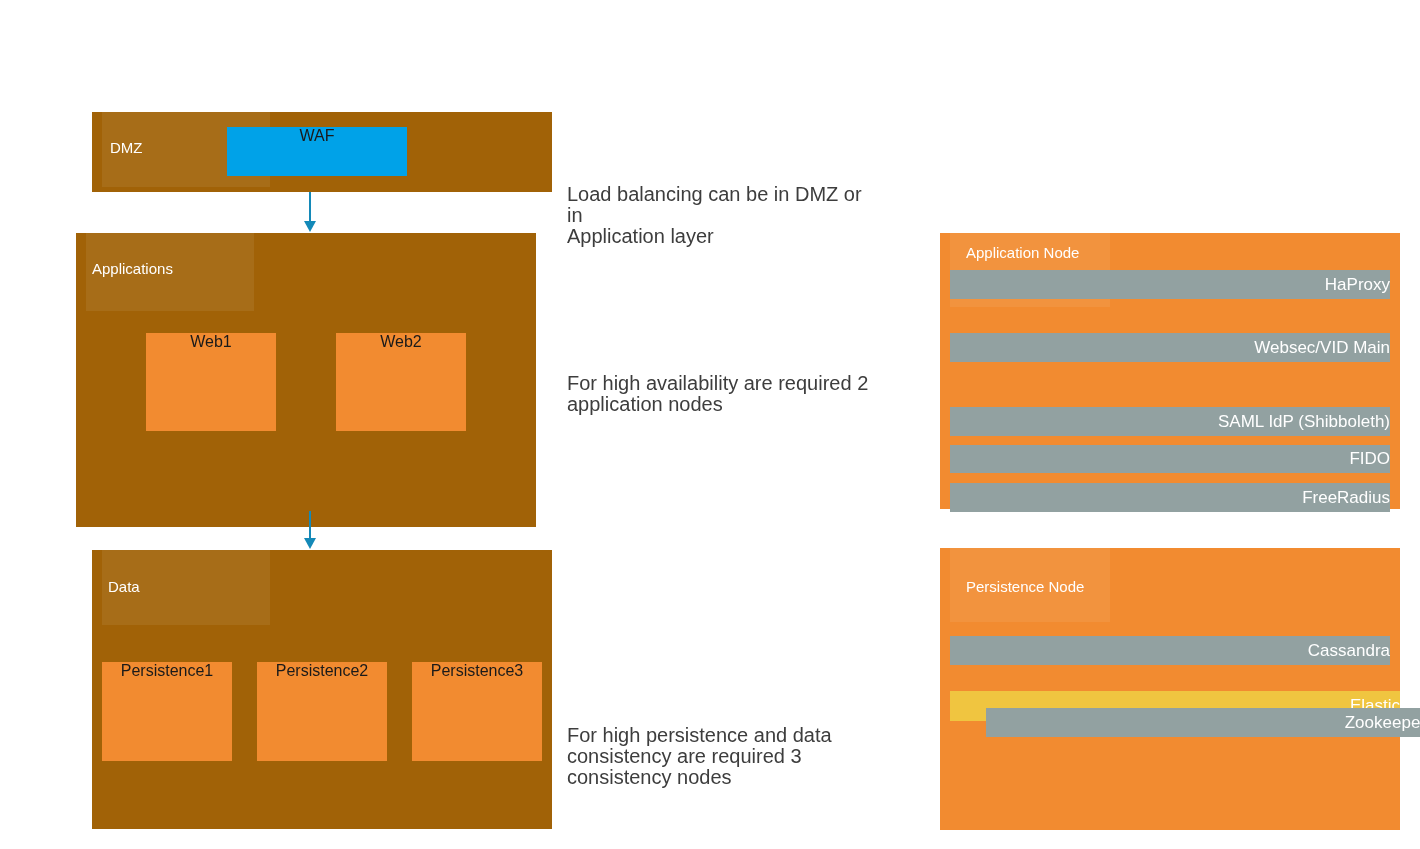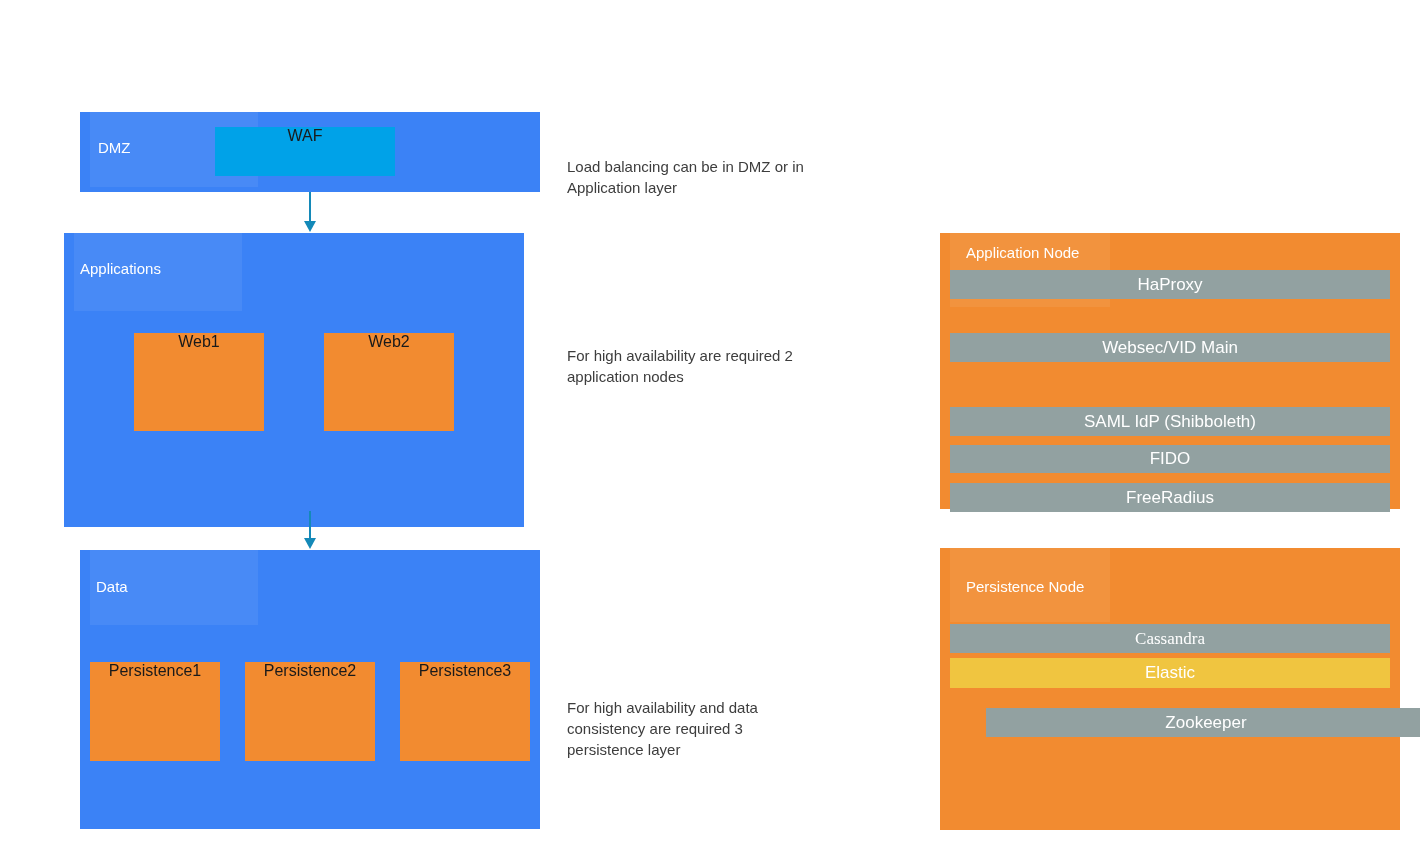--- a/index.html
+++ b/index.html
@@ -14,21 +14,22 @@
     position: relative;
     overflow: hidden;
   }
   .canvas {
     position: absolute;
     left: 0; top: 0;
     width: 1420px; height: 849px;
   }
   .layer {
     position: absolute;
-    background: #3b82f6;
+    background: #a16207;
+    margin-left: 12px;
   }
   .label-patch {
     position: absolute;
     background: rgba(255,255,255,0.07);
   }
   .layer-label {
     position: absolute;
     color: #ffffff;
     font-size: 15px;
     white-space: nowrap;
@@ -59,31 +60,32 @@
   .bar {
     position: absolute;
     left: 10px;
     width: 440px;
     height: 29px;
     background: #92A1A1;
     color: #ffffff;
     font-size: 17px;
     display: flex;
     align-items: center;
-    justify-content: center;
+    justify-content: flex-end;
     white-space: nowrap;
   }
   .bar.elastic {
     background: #F0C540;
   }
   .annotation {
     position: absolute;
     color: #3D3D3D;
-    font-size: 15px;
+    font-size: 20px;
     line-height: 21px;
+    margin-top: 28px;
   }
   .arrow {
     position: absolute;
   }
 </style>
 </head>
 <body>
 
 <div class="canvas">
 
@@ -134,23 +136,23 @@
     <div>Load balancing can be in DMZ or in</div>
     <div>Application layer</div>
   </div>
 
   <div class="annotation" style="left:567px; top:345px; width:310px;">
     <div>For high availability are required 2</div>
     <div>application nodes</div>
   </div>
 
   <div class="annotation" style="left:567px; top:697px; width:310px;">
-    <div>For high availability and data</div>
+    <div>For high persistence and data</div>
     <div>consistency are required 3</div>
-    <div>persistence layer</div>
+    <div>consistency nodes</div>
   </div>
 
   <div class="panel" style="left:940px; top:233px; width:460px; height:276px;">
     <div class="label-patch" style="left:10px; top:0; width:160px; height:74px;"></div>
     <div class="panel-title" style="left:6px; top:11px;">Application Node</div>
     <div class="bar" style="top:37px;">
       <span>HaProxy</span>
     </div>
     <div class="bar" style="top:100px;">
       <span>Websec/VID Main</span>
@@ -162,24 +164,24 @@
       <span>FIDO</span>
     </div>
     <div class="bar" style="top:250px;">
       <span>FreeRadius</span>
     </div>
   </div>
 
   <div class="panel" style="left:940px; top:548px; width:460px; height:282px;">
     <div class="label-patch" style="left:10px; top:0; width:160px; height:74px;"></div>
     <div class="panel-title" style="left:6px; top:30px;">Persistence Node</div>
-    <div class="bar" style="top:76px;font-family:Liberation Serif, serif;">
+    <div class="bar" style="top:88px;">
       <span>Cassandra</span>
     </div>
-    <div class="bar elastic" style="top:110px; height:30px;">
+    <div class="bar elastic" style="top:143px; height:30px;padding-left:10px;">
       <span>Elastic</span>
     </div>
     <div class="bar" style="top:160px;margin-left:36px;">
       <span>Zookeeper</span>
     </div>
   </div>
 
 </div>
 
 </body></html>

